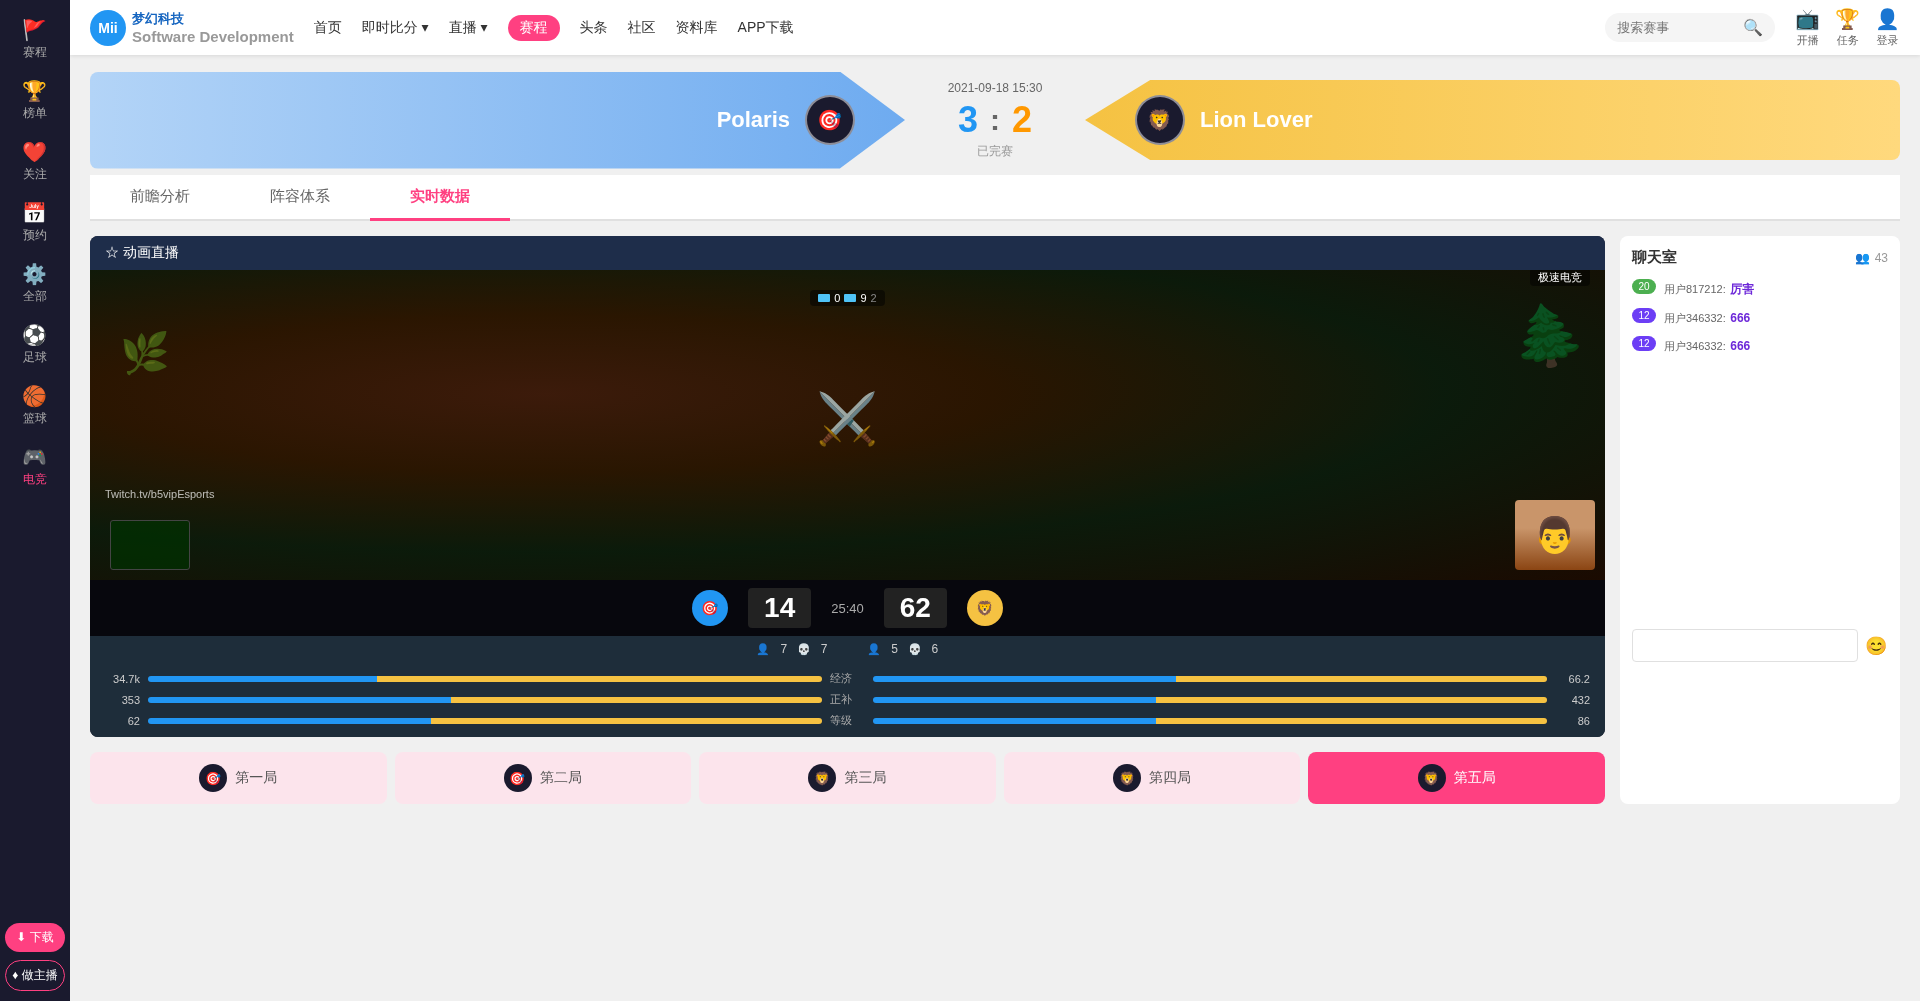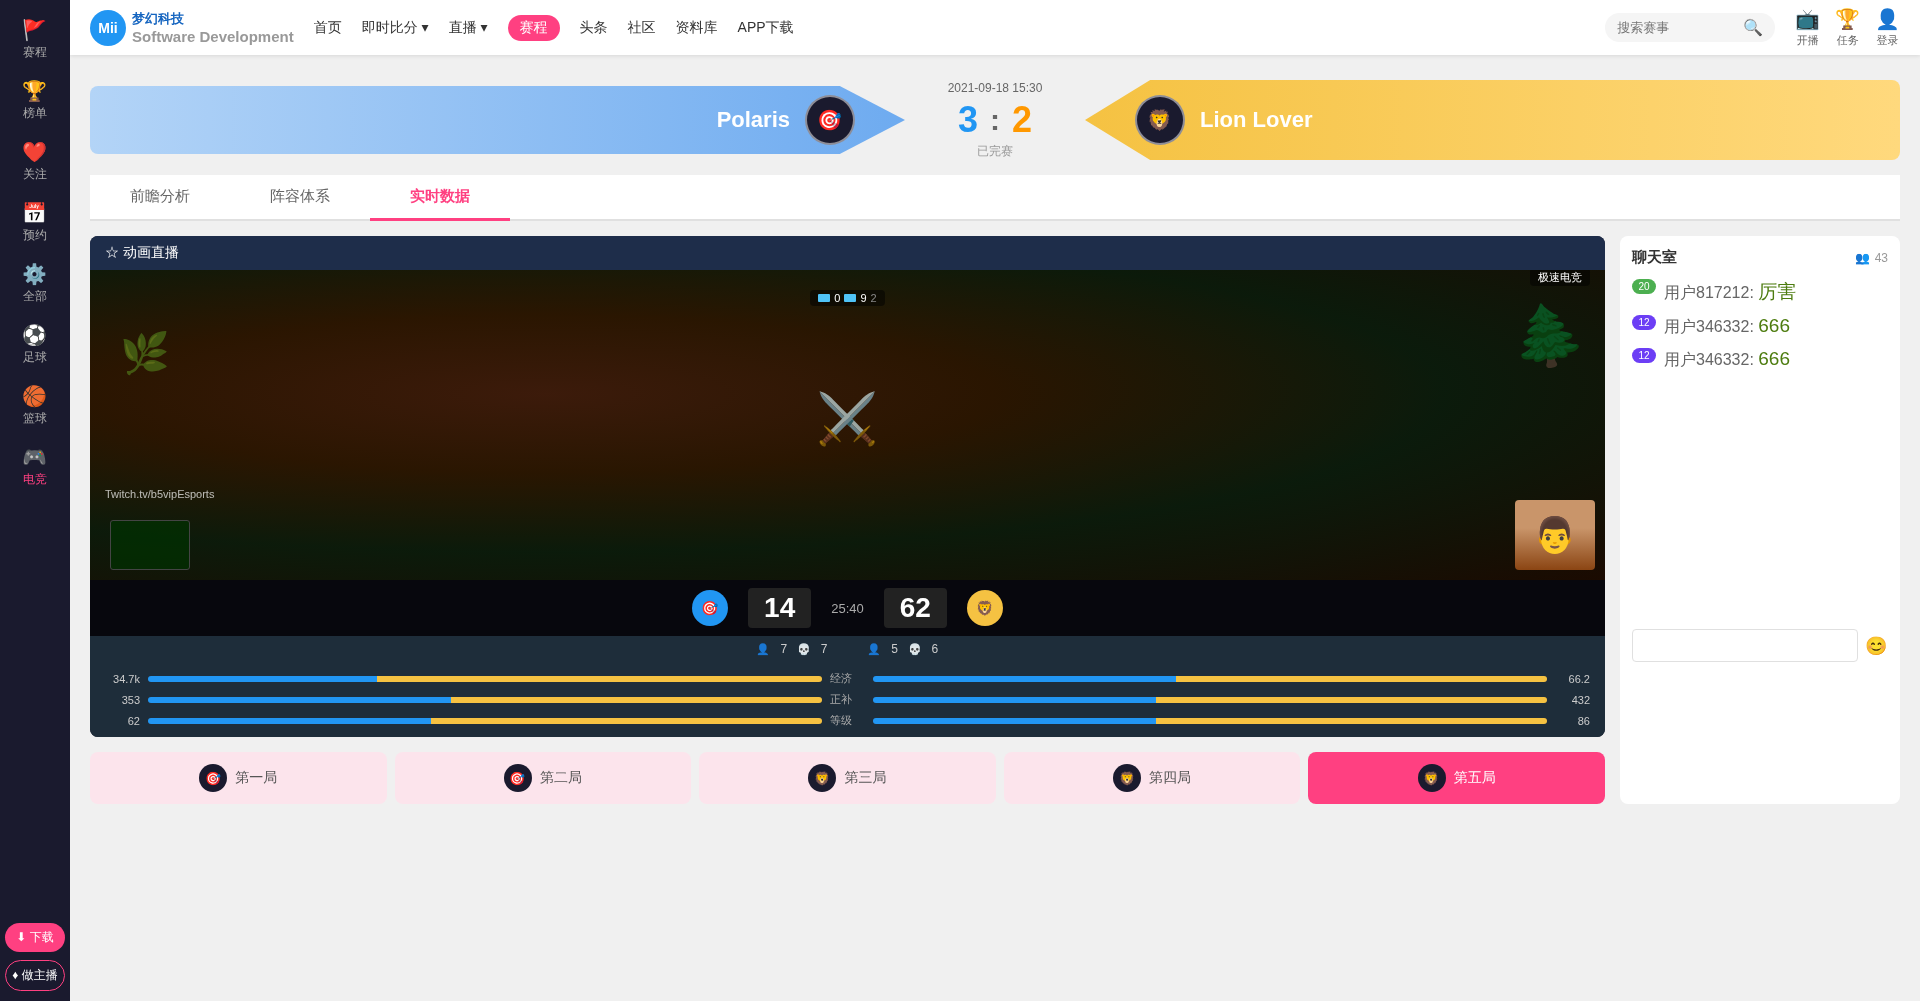--- a/index.html
+++ b/index.html
@@ -168,21 +168,21 @@
       margin-bottom: 0;
       height: 110px;
       position: relative;
     }
     .team-left {
       flex: 1;
       display: flex;
       align-items: center;
       justify-content: flex-end;
       background: linear-gradient(to right, #b3d4f7, #6eabf0);
-      height: 68px;
+      height: 97px;
       border-radius: 8px 0 0 8px;
       padding-right: 50px;
       padding-left: 30px;
       clip-path: polygon(0 0, 92% 0, 100% 50%, 92% 100%, 0 100%);
     }
     .team-name-left {
       font-size: 22px;
       font-weight: bold;
       color: #fff;
       margin-right: 15px;
@@ -445,26 +445,27 @@
       background: #6c3ef5;
       color: #fff;
       border-radius: 10px;
       padding: 2px 6px;
       font-size: 10px;
       min-width: 24px;
       text-align: center;
     }
     .chat-badge.green { background: #4caf50; }
     .chat-user {
-      font-size: 16px;
+      font-size: 11px;
       color: #666;
     }
     .chat-text {
-      font-size: 19px;
-      color: #4d7c0f;
+      font-size: 12px;
+      color: #6d28d9;
+      font-weight: bold;
     }
     .chat-input-area {
       margin-top: auto;
       padding-top: 150px;
       display: flex;
       align-items: center;
       gap: 8px;
     }
     .chat-input {
       flex: 1;

